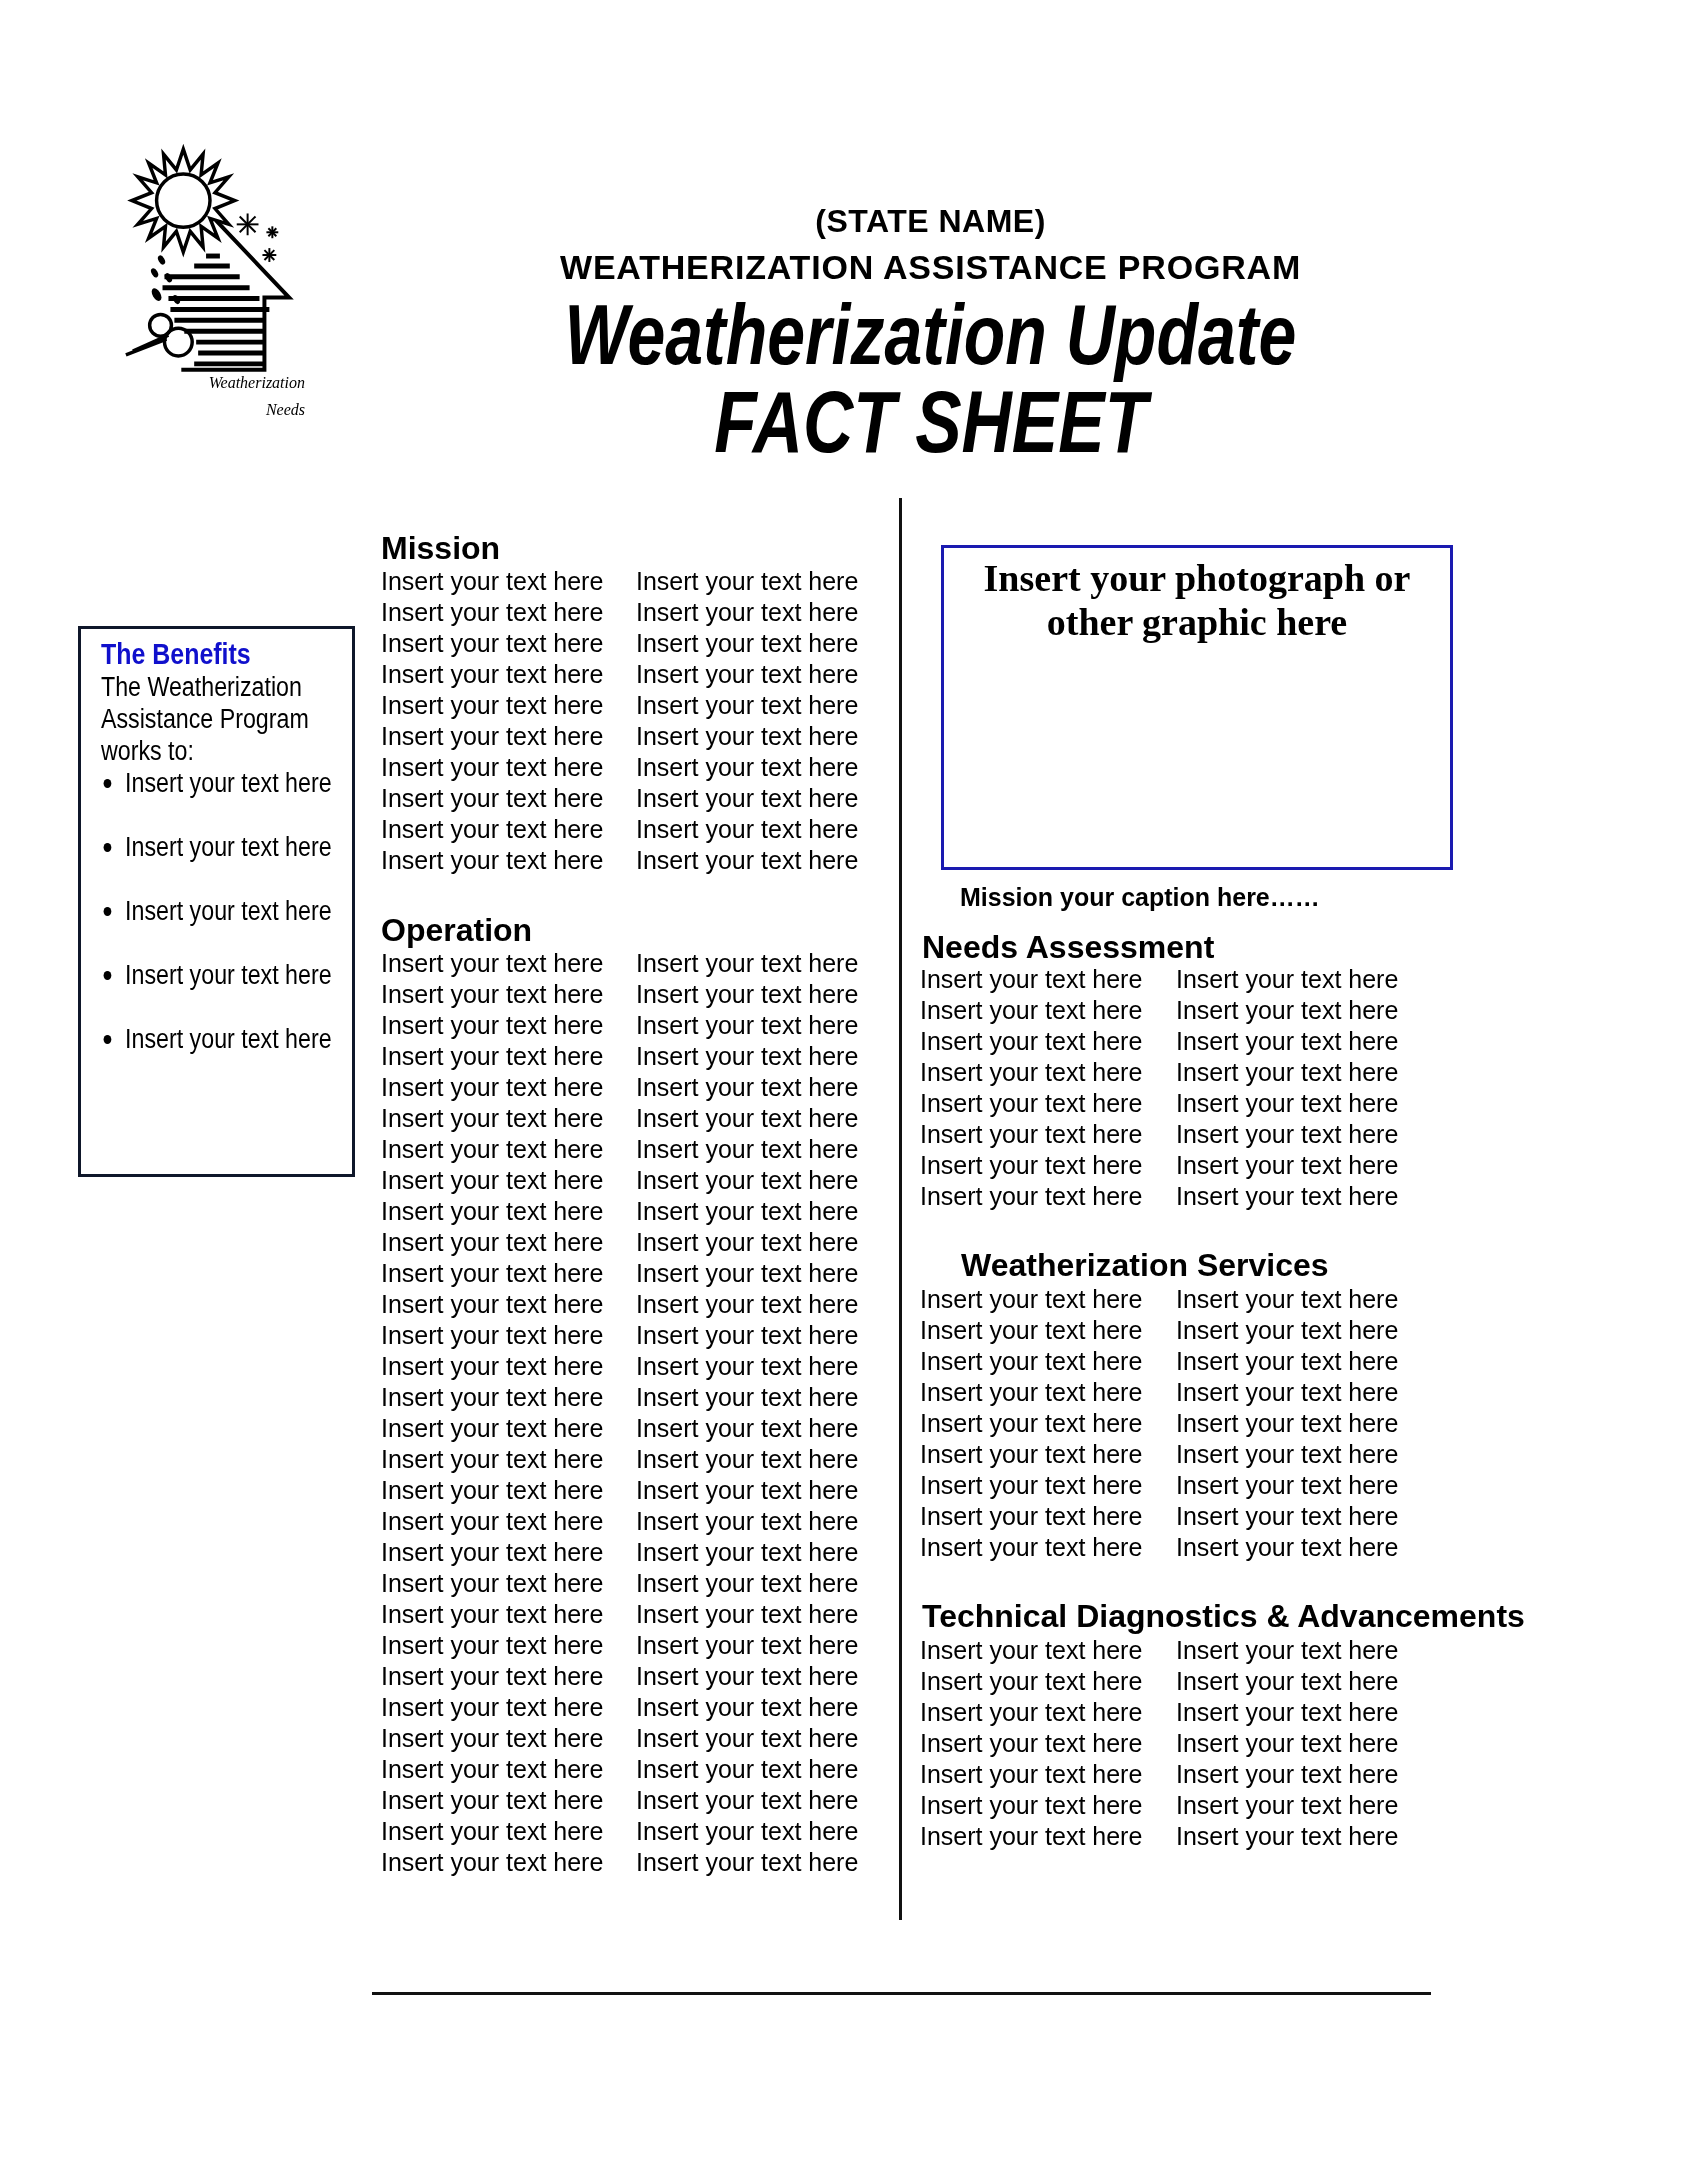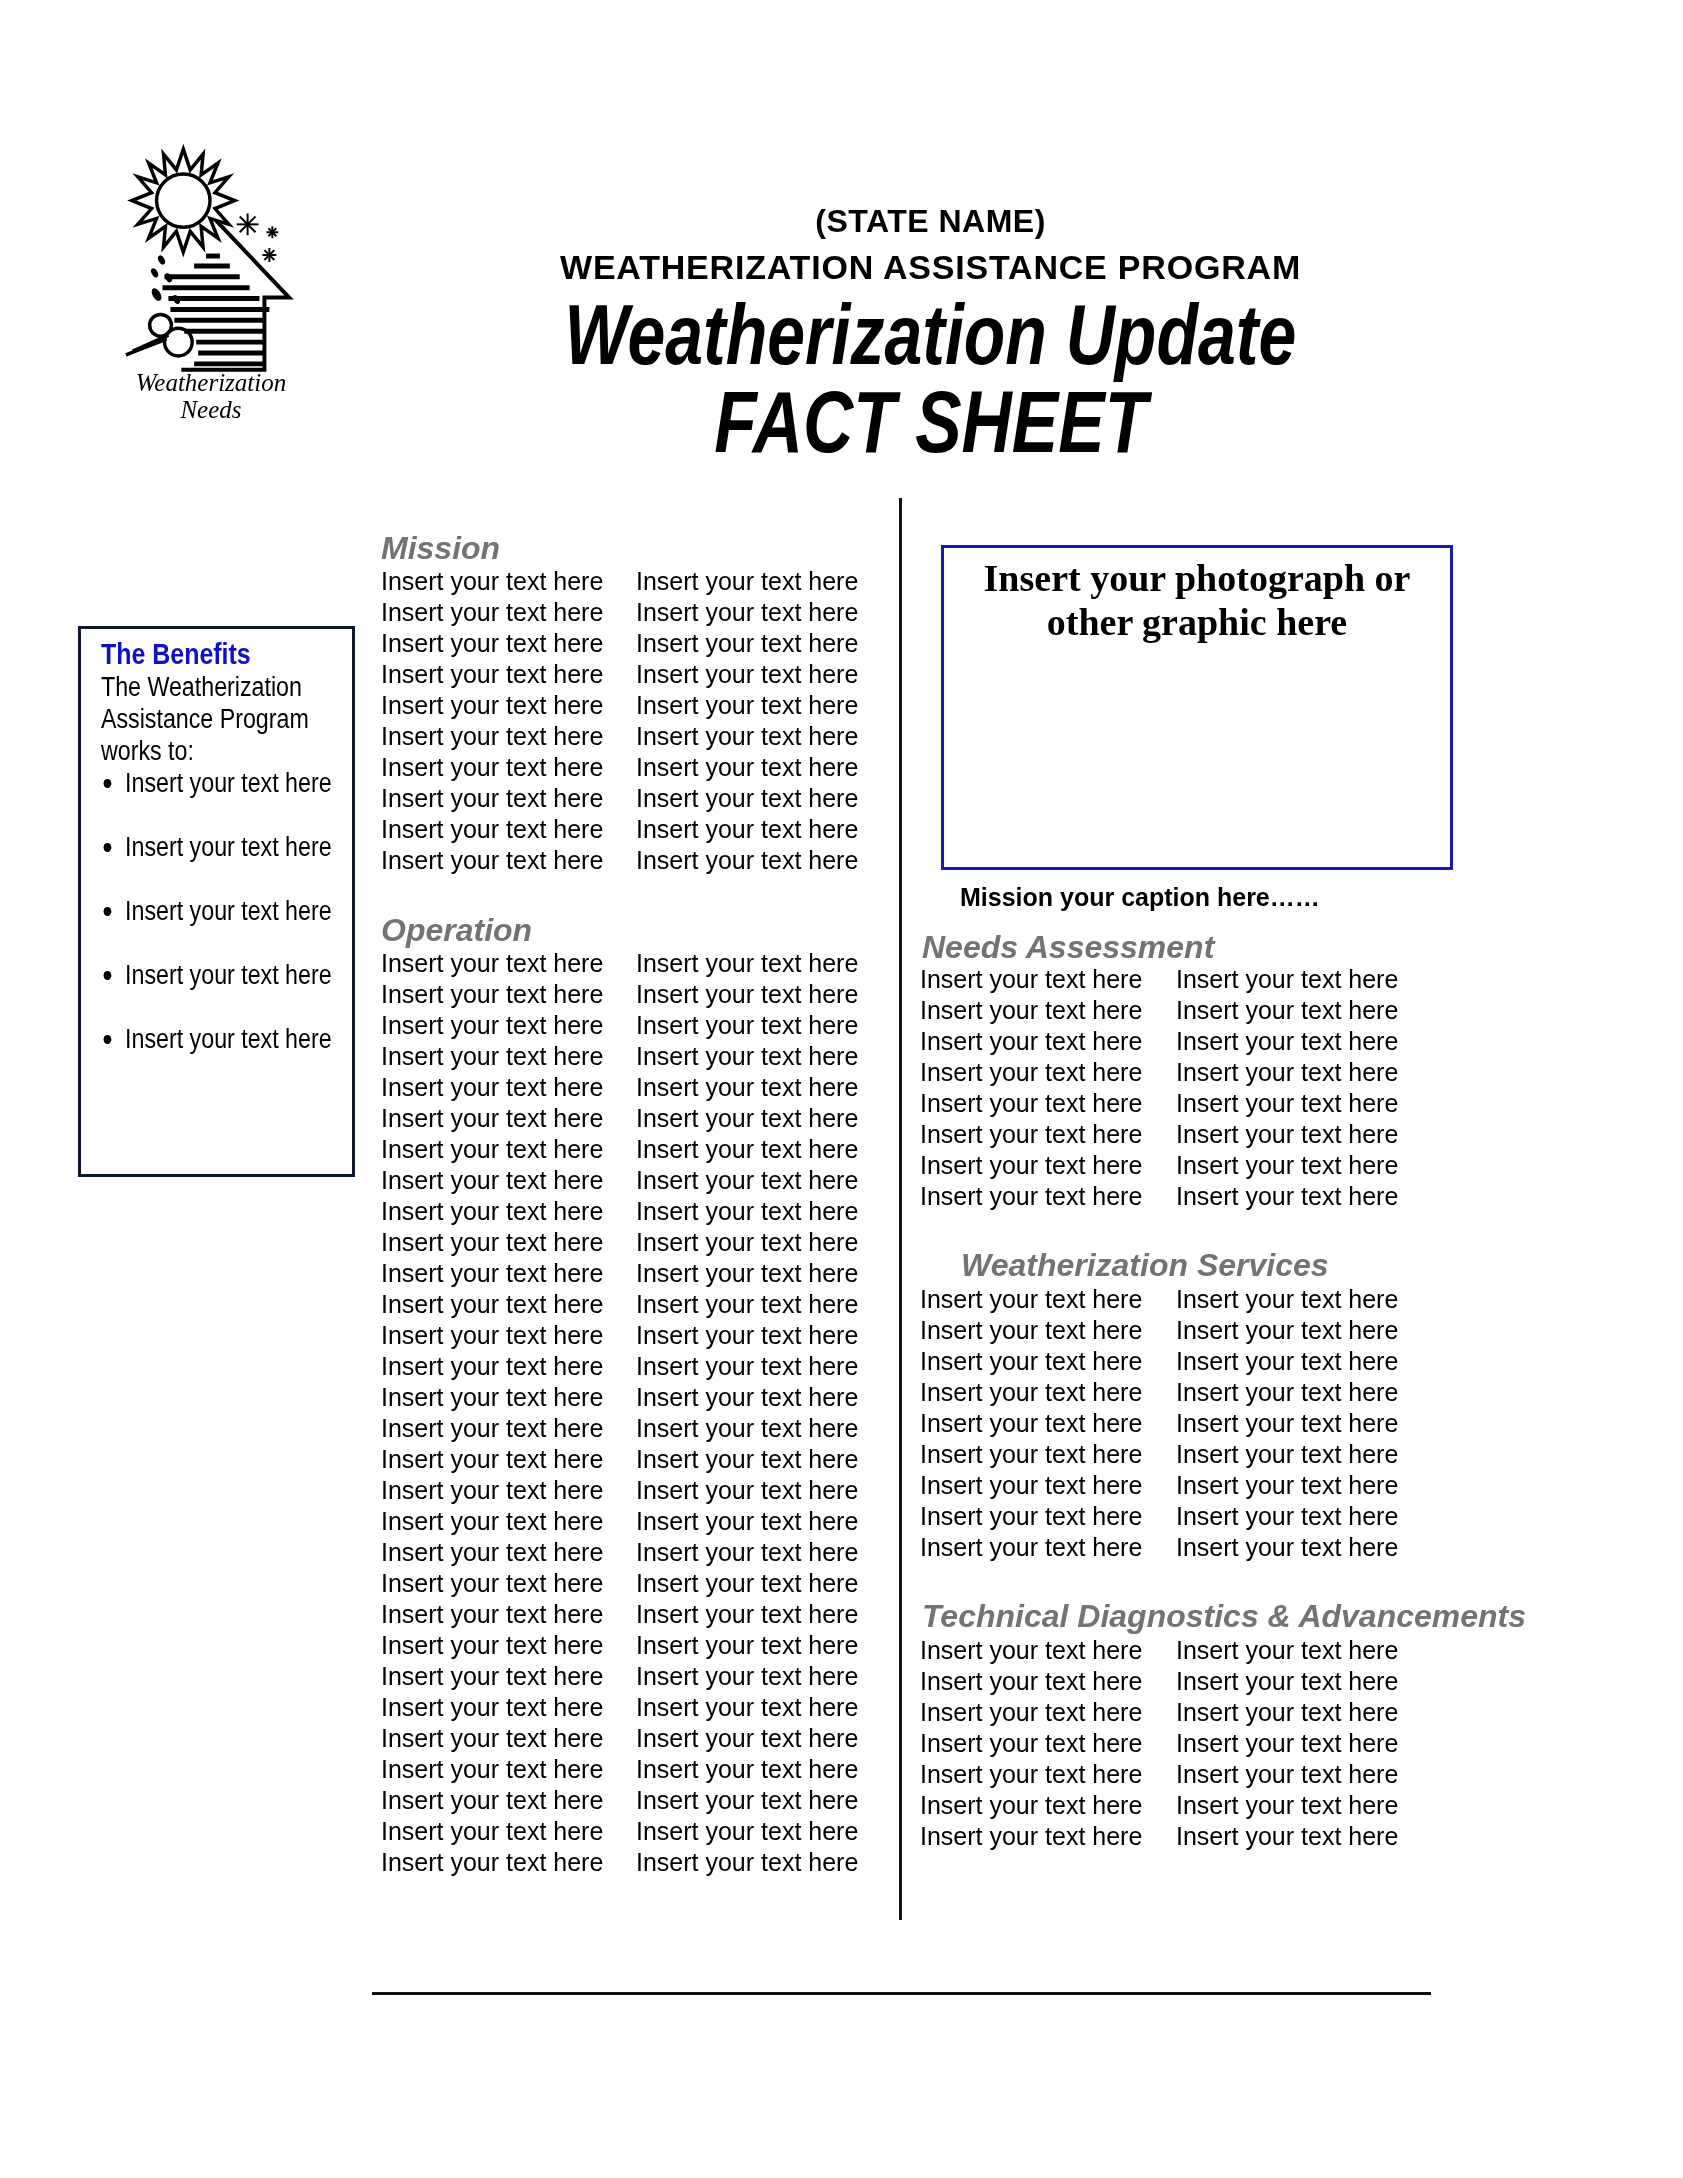--- a/index.html
+++ b/index.html
@@ -1,31 +1,31 @@
 <!DOCTYPE html>
 <html><head>
 <meta charset="utf-8">
 <style>
   html, body { margin: 0; padding: 0; background: #ffffff; }
   body { width: 1683px; height: 2178px; position: relative; overflow: hidden;
          font-family: "Liberation Sans", sans-serif; color: #000; }
   .abs { position: absolute; }
   .logo { left: 117px; top: 139px; width: 188px; height: 297px; }
-  .logo-text { font-family: "Liberation Serif", serif; font-style: italic; font-size: 25px;
-               text-align: center; width: 188px; line-height: 27px; left: 0; }
+  .logo-text { font-family: "Liberation Serif", serif; font-style: italic; font-size: 16px;
+               text-align: right; width: 188px; line-height: 27px; left: 0; }
   .hdr { left: 0; width: 1861px; text-align: center; font-weight: bold; white-space: nowrap; }
   .state { top: 203px; font-size: 32px; letter-spacing: 0.5px; }
   .program { top: 248px; font-size: 34px; letter-spacing: 0.8px; }
   .title-wrap { left: 0; width: 1861px; text-align: center; }
   .title { display: inline-block; font-weight: bold; font-style: italic; white-space: nowrap;
            transform: scaleX(0.8); transform-origin: center; }
   .t1 { top: 289px; font-size: 85px; line-height: 91px; }
   .t2 { top: 376px; font-size: 87px; line-height: 91px; }
   .divider { left: 899px; top: 498px; width: 3px; height: 1422px; background: #111; }
-  .section-h { font-weight: bold; font-style: italic; color: #737373; font-size: 32px;
+  .section-h { font-weight: bold; color: #000000; font-size: 32px;
                line-height: 36px; white-space: nowrap; }
   .rows { line-height: 31px; font-size: 25px; white-space: nowrap; }
   .row { position: relative; height: 31px; }
   .row span { position: absolute; top: 0; }
   .benefits { left: 78px; top: 626px; width: 271px; height: 545px; border: 3px solid #0f172a; }
   .ben-inner { position: absolute; left: 20px; top: 8px; transform: scaleX(0.86); transform-origin: left top; width: 317px; }
   .ben-h { color: #1010cc; font-weight: bold; font-size: 29px; line-height: 34px; }
   .ben-p { font-size: 27px; line-height: 32px; }
   .ben-list { list-style: none; margin: 0; padding: 0; }
   .ben-list li { font-size: 27px; line-height: 32px; height: 64px; position: relative; padding-left: 28px; }

